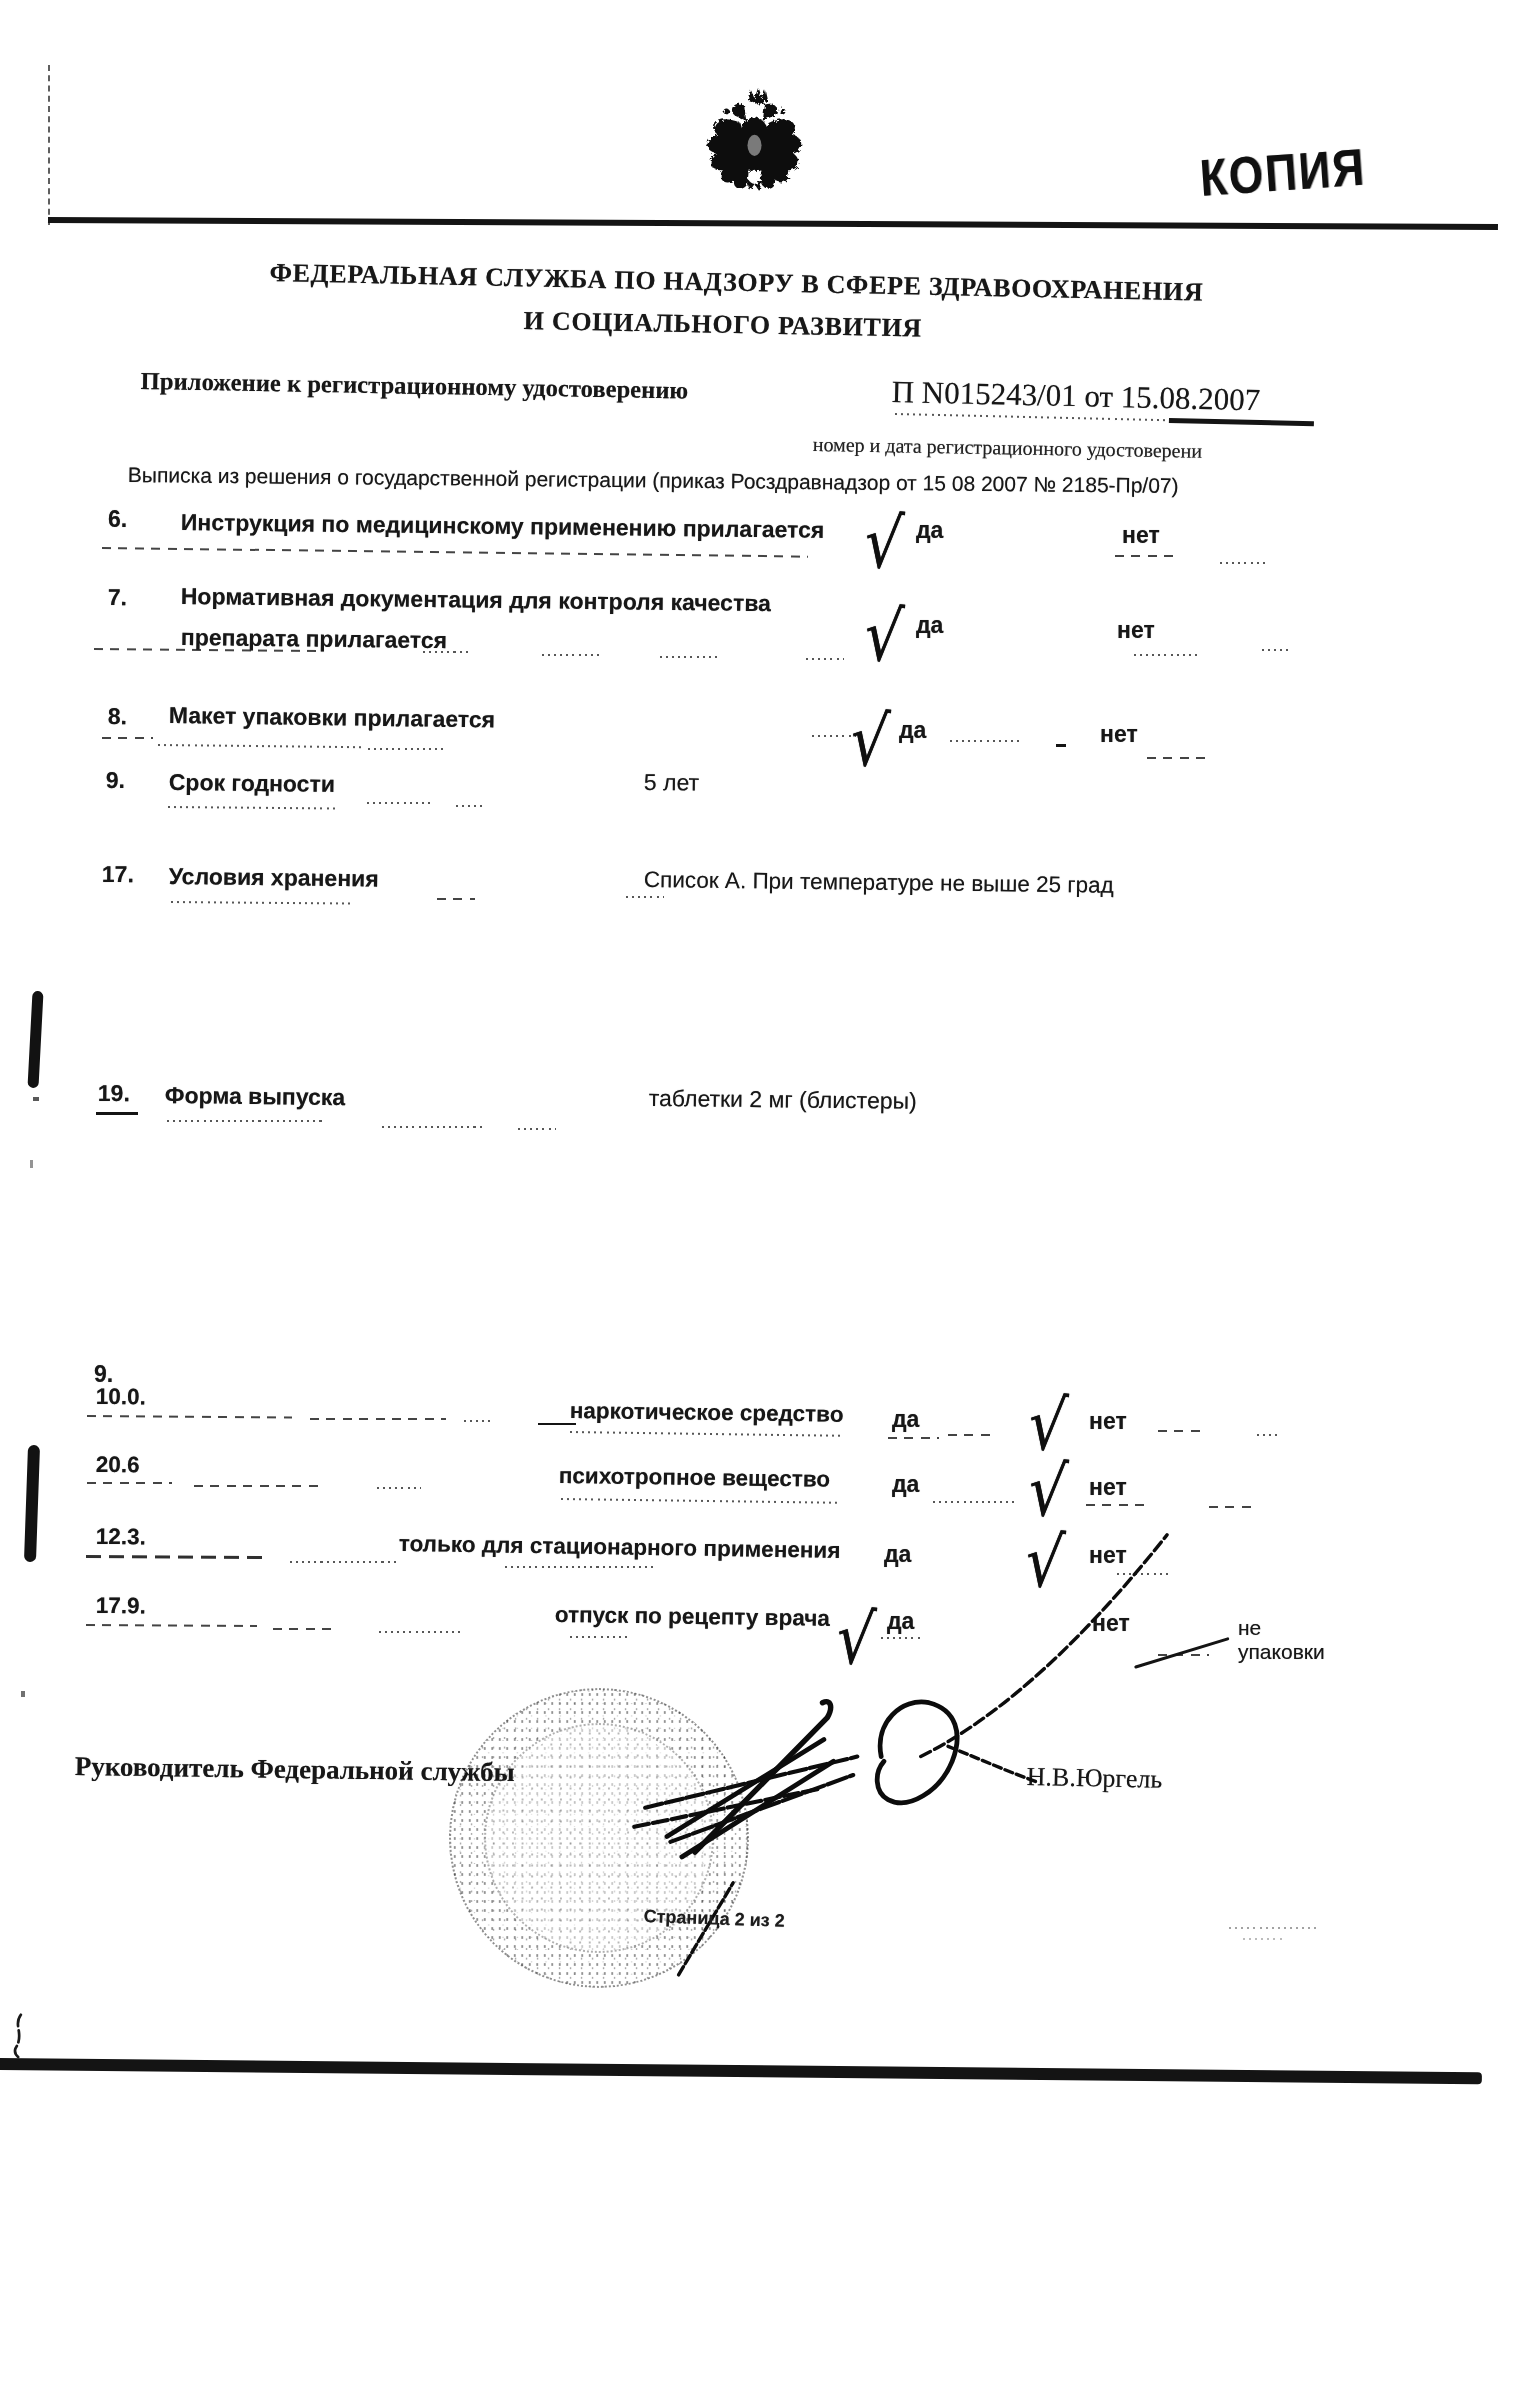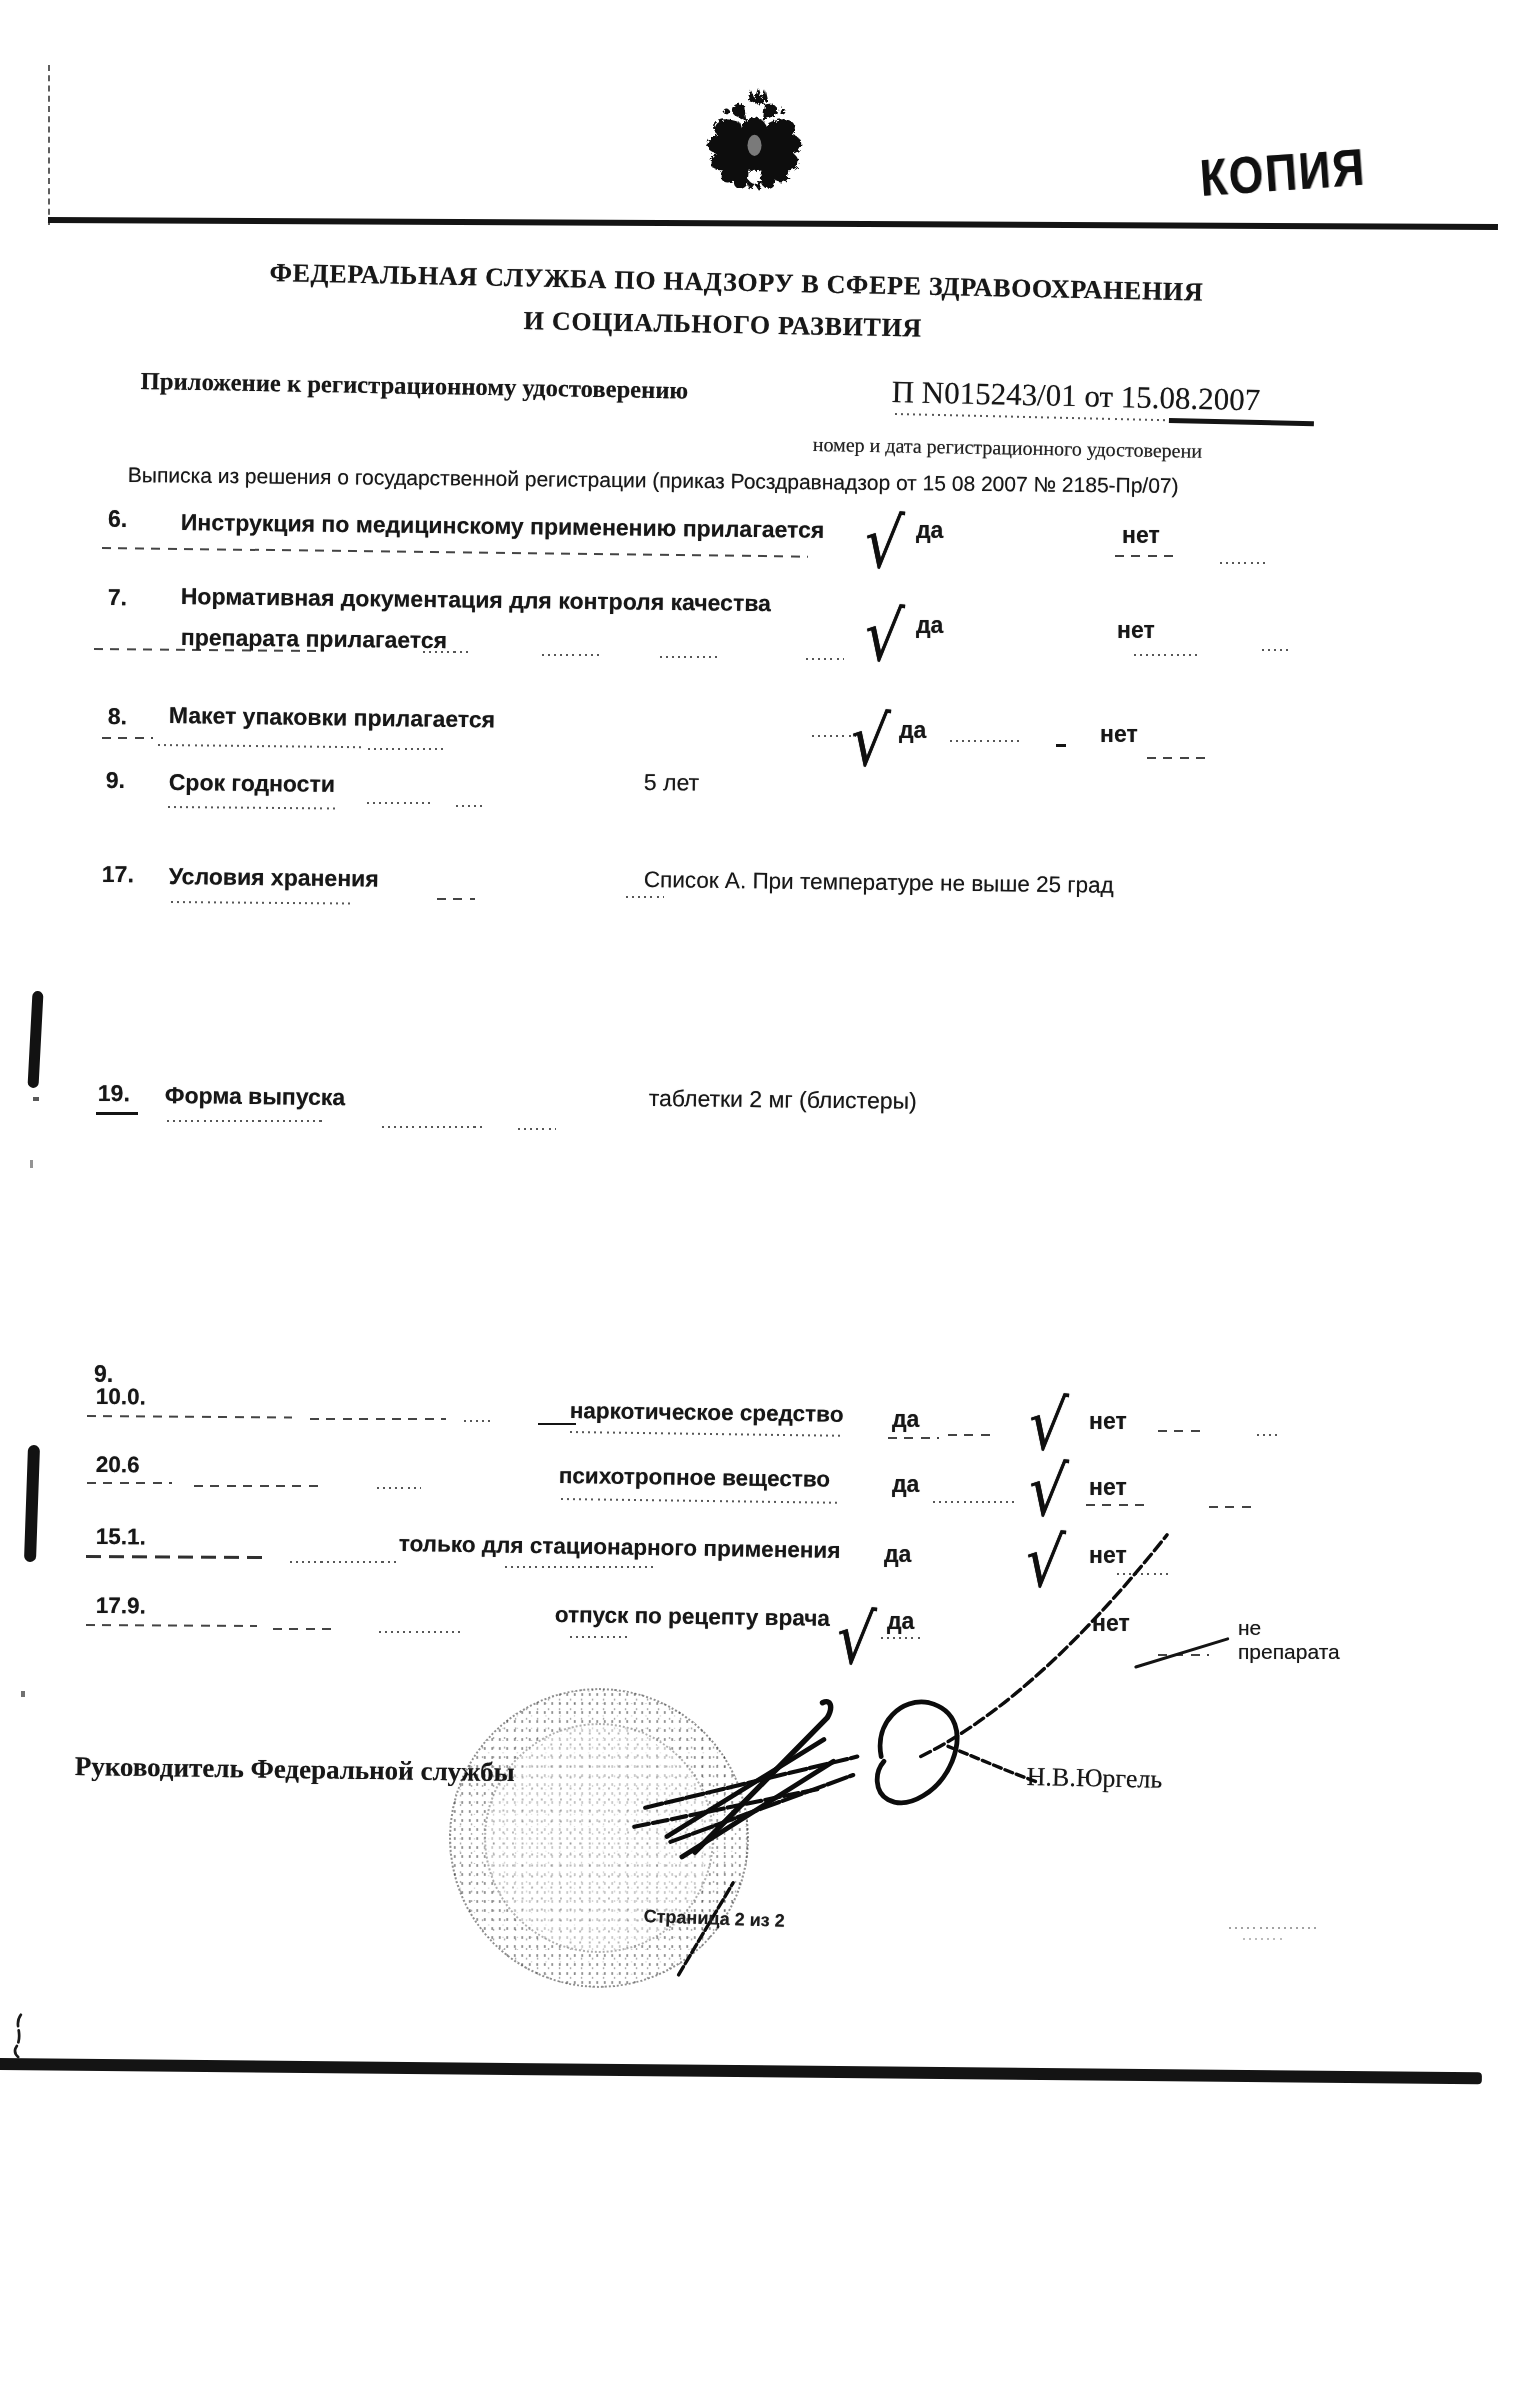--- a/index.html
+++ b/index.html
@@ -164,21 +164,21 @@
   <div class="dots" style="left:377px;top:1487px;width:44px"></div>
   <div class="t b" style="left:559px;top:1464px;font-size:22.5px;transform:rotate(.8deg)">психотропное  вещество</div>
   <div class="dots" style="left:561px;top:1498px;width:276px;transform:rotate(.8deg)"></div>
   <div class="t b" style="left:892px;top:1472px;font-size:23px">да</div>
   <div class="dots" style="left:933px;top:1501px;width:82px"></div>
   <span class="check" style="left:1032px;top:1454px">√</span>
   <div class="t b" style="left:1089px;top:1475px;font-size:23px">нет</div>
   <div class="dash" style="left:1086px;top:1504px;width:58px"></div>
   <div class="dash" style="left:1209px;top:1506px;width:44px"></div>
 
-  <div class="t b" style="left:96px;top:1525px;font-size:22.5px;transform:rotate(.5deg)">15.1.</div>
+  <div class="t b" style="left:96px;top:1525px;font-size:22.5px;transform:rotate(.5deg)">12.3.</div>
   <div class="thickdash" style="left:86px;top:1555px;width:184px;transform:rotate(.3deg)"></div>
   <div class="dots" style="left:290px;top:1561px;width:109px"></div>
   <div class="t b" style="left:399px;top:1532px;font-size:22.5px;transform:rotate(.9deg)">только для стационарного применения</div>
   <div class="dots" style="left:505px;top:1566px;width:150px"></div>
   <div class="t b" style="left:884px;top:1542px;font-size:23px">да</div>
   <span class="check" style="left:1029px;top:1525px">√</span>
   <div class="t b" style="left:1089px;top:1543px;font-size:23px">нет</div>
   <div class="dots" style="left:1117px;top:1573px;width:51px"></div>
 
   <div class="t b" style="left:96px;top:1594px;font-size:22.5px;transform:rotate(.5deg)">17.9.</div>
@@ -187,21 +187,21 @@
   <div class="dots" style="left:379px;top:1631px;width:82px"></div>
   <div class="t b" style="left:555px;top:1603px;font-size:22.5px;transform:rotate(.8deg)">отпуск по рецепту врача</div>
   <div class="dots" style="left:570px;top:1636px;width:61px"></div>
   <span class="check" style="left:840px;top:1602px">√</span>
   <div class="t b" style="left:887px;top:1609px;font-size:23px">да</div>
   <div class="dots" style="left:881px;top:1637px;width:41px"></div>
   <div class="t b" style="left:1092px;top:1611px;font-size:23px">нет</div>
   <div class="dash" style="left:1158px;top:1654px;width:51px"></div>
   <div class="sline" style="left:1134px;top:1666px;width:99px;height:2.7px;transform:rotate(-17deg);border-radius:1.4px"></div>
   <div class="t" style="left:1238px;top:1616px;font-size:21px">не</div>
-  <div class="t" style="left:1238px;top:1640px;font-size:21px">препарата</div>
+  <div class="t" style="left:1238px;top:1640px;font-size:21px">упаковки</div>
 
   <div class="seal"></div>
 
   <svg class="sig" style="left:566px;top:1521px" width="614" height="478" viewBox="0 0 900 700">
     <g fill="none" stroke="#0c0c0c" stroke-linecap="round">
       <path d="M189,485 L383,288 C392,272 388,260 376,266" stroke-width="8"></path>
       <path d="M148,462 L378,320" stroke-width="7"></path>
       <path d="M170,492 L392,352" stroke-width="7"></path>
       <path d="M116,420 L427,345" stroke-width="6" stroke-dasharray="26 5"></path>
       <path d="M100,448 L372,392" stroke-width="6" stroke-dasharray="22 6"></path>

